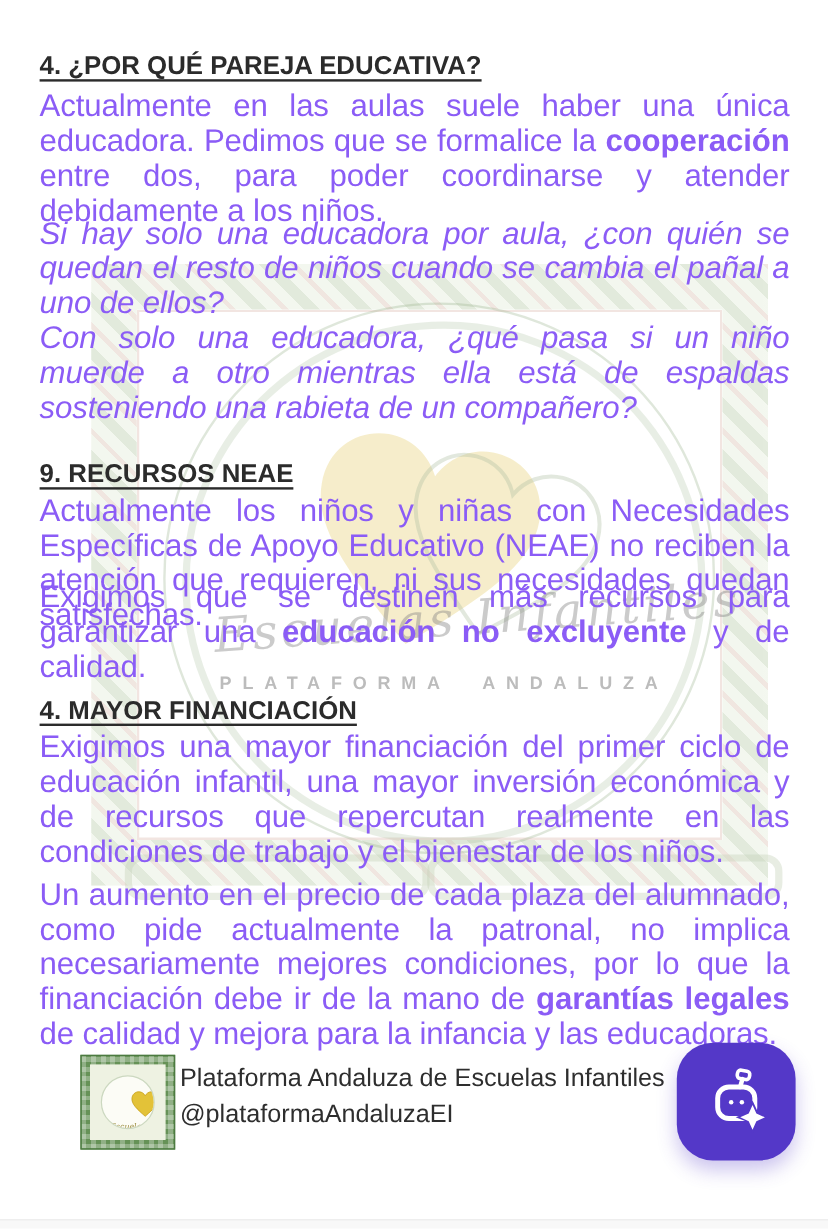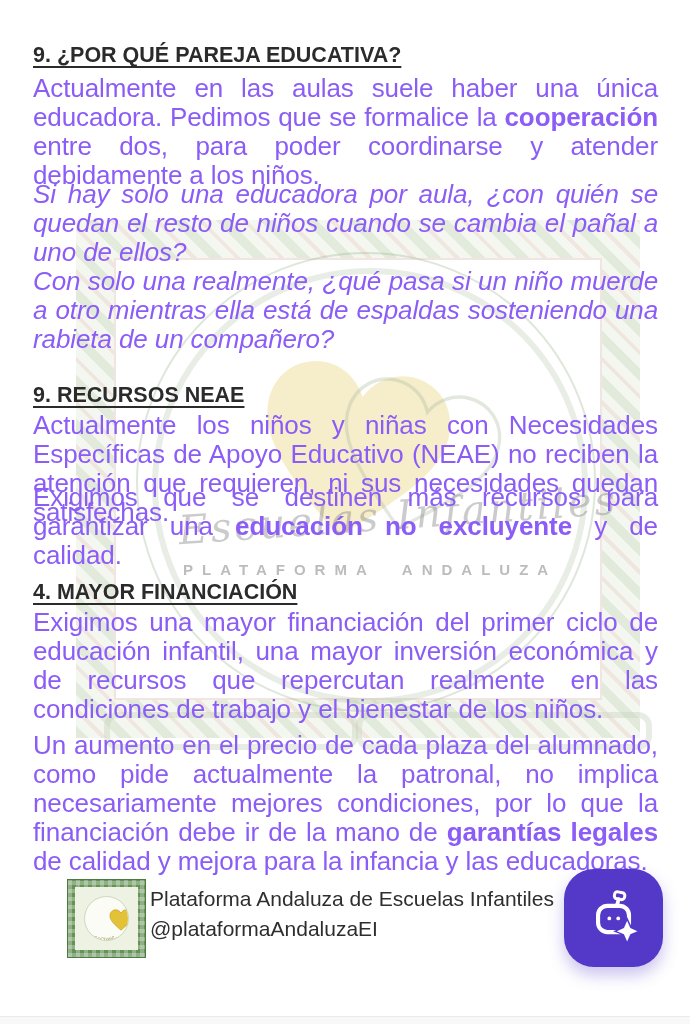--- a/index.html
+++ b/index.html
@@ -73,26 +73,26 @@
     </svg>
     <svg class="wm-heart-ghost" width="170" height="160" viewBox="0 0 100 95">
       <path d="M50 88 C20 62 4 46 4 28 C4 12 16 3 28 3 C38 3 46 9 50 17 C54 9 62 3 72 3 C84 3 96 12 96 28 C96 46 80 62 50 88 Z" fill="none" stroke="#aebfa2" stroke-width="2"></path>
     </svg>
     <div class="wm-script">Escuelas Infantiles</div>
     <div class="wm-caps">PLATAFORMA ANDALUZA</div>
     <div class="wm-panel" style="left:104px;top:712px;width:242px;"></div>
     <div class="wm-panel" style="left:356px;top:712px;width:284px;"></div>
   </div>
 
-  <h2 class="h" style="top:43px;">9. ¿POR QUÉ PAREJA EDUCATIVA?</h2>
+  <h2 class="h" style="top:43px;">4. ¿POR QUÉ PAREJA EDUCATIVA?</h2>
   <p class="body" style="top:74px;"><span>Actualmente en las aulas suele haber una única educadora. Pedimos que se formalice la </span><b>cooperación</b><span> entre dos, para poder coordinarse y atender debidamente a los niños.</span></p>
 
   <div class="body ital" style="top:180px;">
     <p>Si hay solo una educadora por aula, ¿con quién se quedan el resto de niños cuando se cambia el pañal a uno de ellos?</p>
-    <p>Con solo una realmente, ¿qué pasa si un niño muerde a otro mientras ella está de espaldas sosteniendo una rabieta de un compañero?</p>
+    <p>Con solo una educadora, ¿qué pasa si un niño muerde a otro mientras ella está de espaldas sosteniendo una rabieta de un compañero?</p>
   </div>
 
   <h2 class="h" style="top:383px;">9. RECURSOS NEAE</h2>
   <p class="body" style="top:411px;">Actualmente los niños y niñas con Necesidades Específicas de Apoyo Educativo (NEAE) no reciben la atención que requieren, ni sus necesidades quedan satisfechas.</p>
   <p class="body" style="top:483px;"><span>Exigimos que se destinen más recursos para garantizar una </span><b>educación no excluyente</b><span> y de calidad.</span></p>
 
   <h2 class="h" style="top:580px;">4. MAYOR FINANCIACIÓN</h2>
   <p class="body" style="top:731px;"><span>Un aumento en el precio de cada plaza del alumnado, como pide actualmente la patronal, no implica necesariamente mejores condiciones, por lo que la financiación debe ir de la mano de </span><b>garantías legales</b><span> de calidad y mejora para la infancia y las educadoras.</span></p>
   <p class="body" style="top:608px;">Exigimos una mayor financiación del primer ciclo de educación infantil, una mayor inversión económica y de recursos que repercutan realmente en las condiciones de trabajo y el bienestar de los niños.</p>
 

